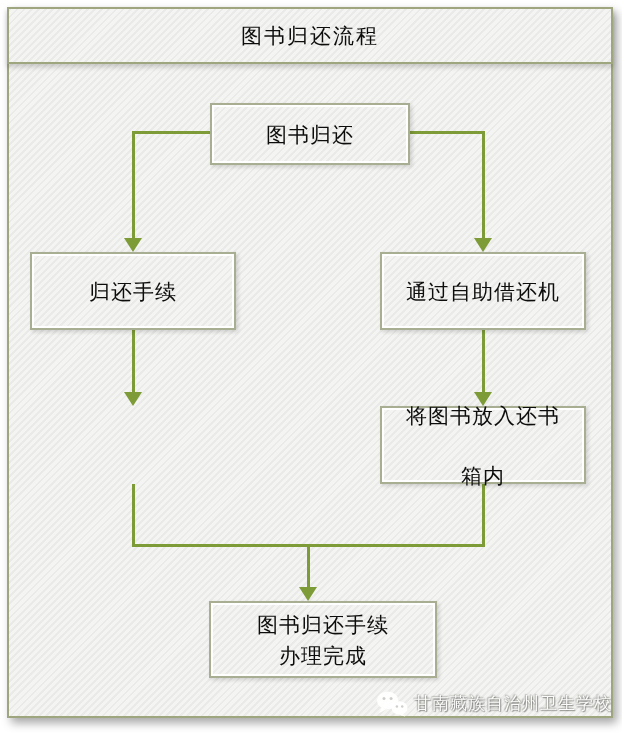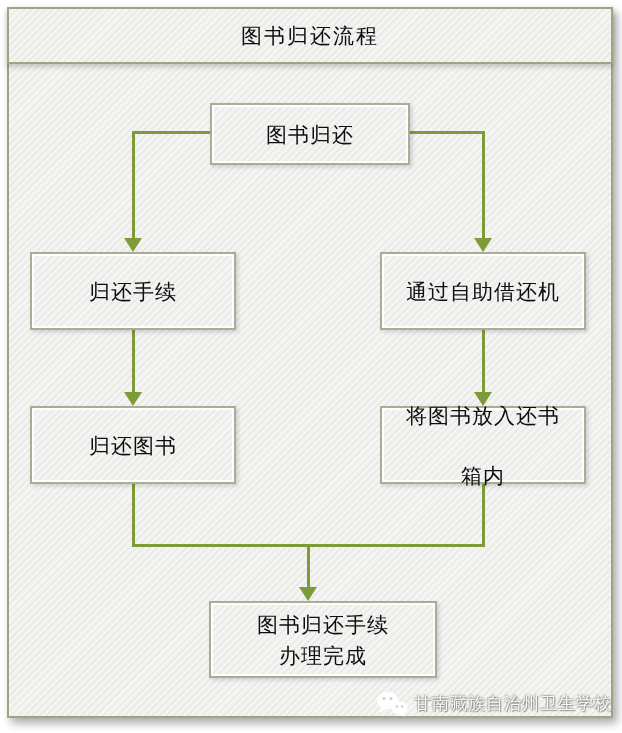--- a/index.html
+++ b/index.html
@@ -88,24 +88,20 @@
   </div>
 
   <div class="node stripes" style="left:30px; top:252px; width:206px; height:78px;">
     <span class="node-line">归还手续</span>
   </div>
 
   <div class="node stripes" style="left:380px; top:252px; width:206px; height:78px;">
     <span class="node-line">通过自助借还机</span>
   </div>
 
-  <div class="node stripes" style="left:30px; top:406px; width:206px; height:78px;">
-    <span class="node-line">归还图书</span>
-
-  </div>
 
   <div class="node stripes" style="left:380px; top:406px; width:206px; height:78px;gap:29px;">
     <span class="node-line">将图书放入还书</span>
     <span class="node-line">箱内</span>
   </div>
 
   <div class="node stripes" style="left:209px; top:601px; width:228px; height:77px;">
     <span class="node-line">图书归还手续</span>
     <span class="node-line">办理完成</span>
   </div>

